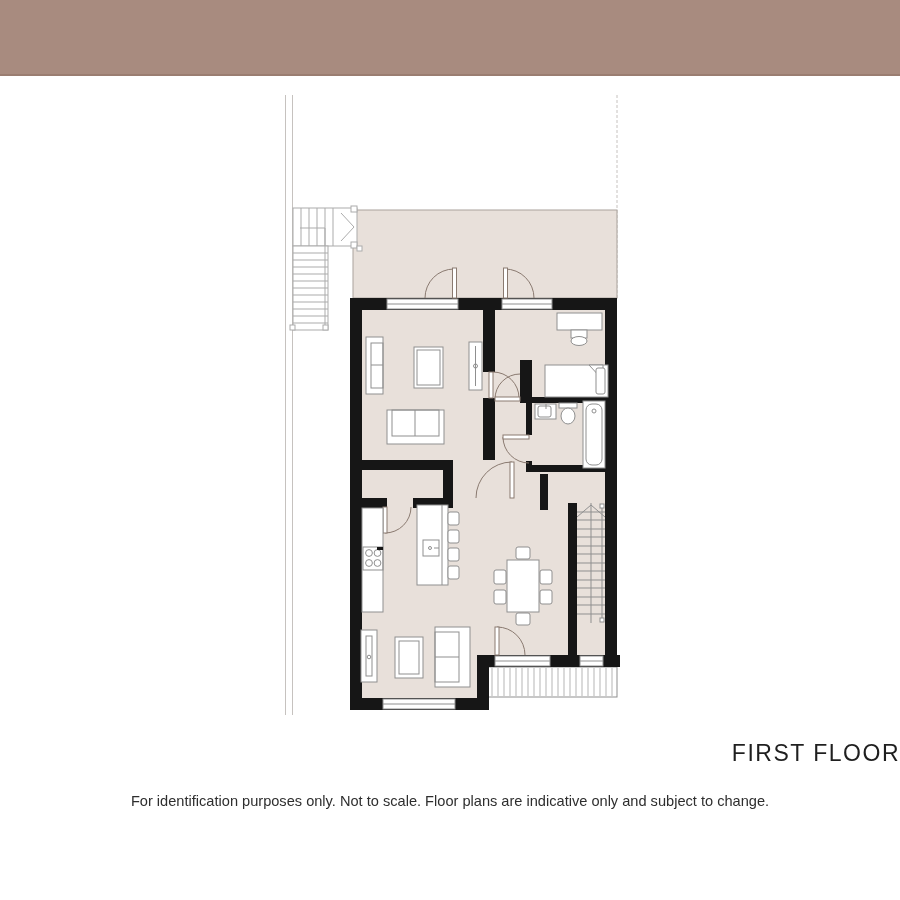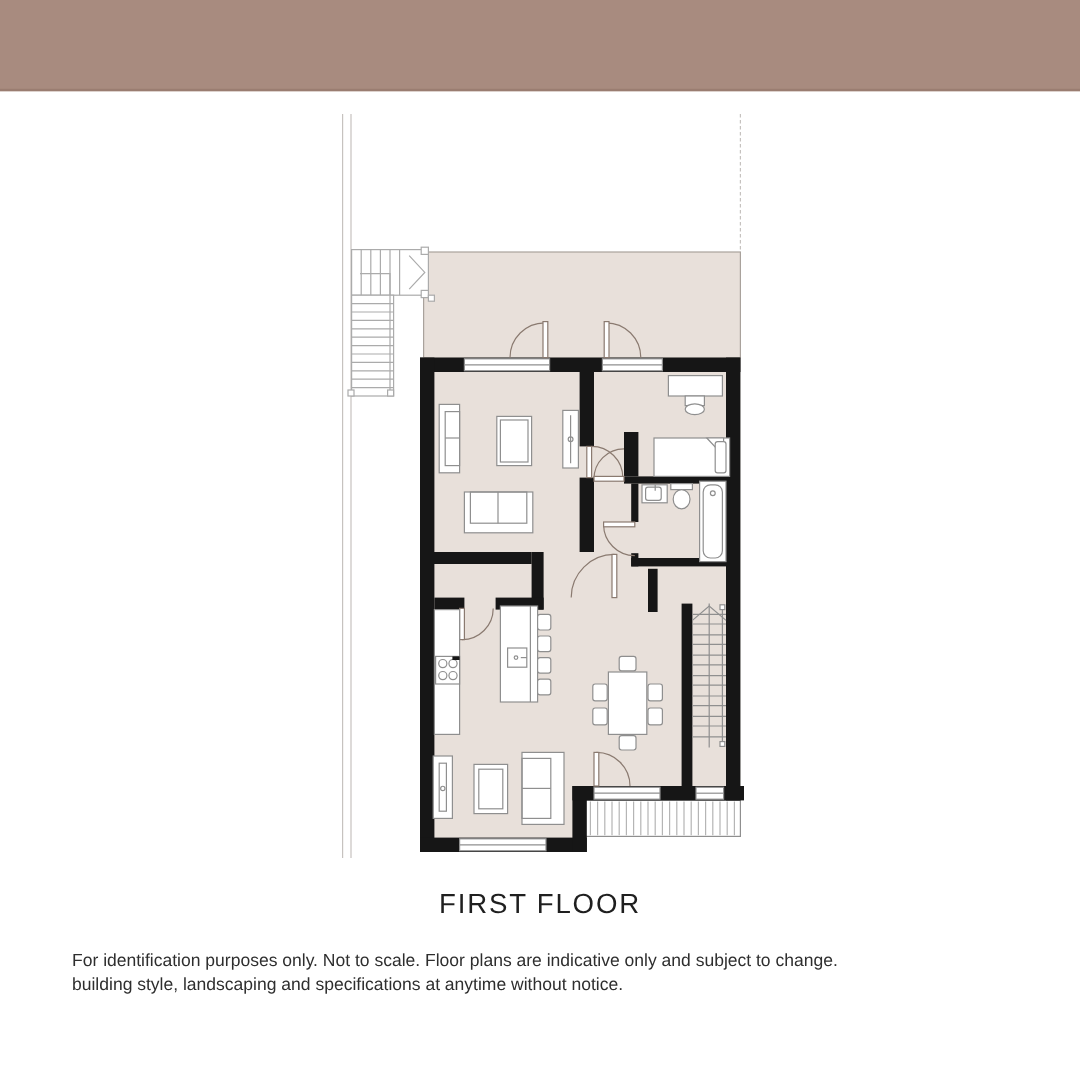--- a/index.html
+++ b/index.html
@@ -1,23 +1,23 @@
 <!DOCTYPE html>
 <html style="--header-bar: #a88b7f; --header-bar-border: #9a7d71; --floor: #e8e0da; --wall: #161616; --terrace-border: #a9a29c; --furniture-stroke: #8f8f8f; --door-arc: #8a7a70; --boundary-line: #c6c2bf; --deck-line: #b5b5b5; --stair-line: #ababab; --title-text: #1f1f1f; --body-text: #2e2e2e;"><head>
 <meta charset="utf-8">
 <style>
   html,body{margin:0;padding:0;background:#ffffff;width:900px;height:900px;overflow:hidden;
     font-family:"Liberation Sans","DejaVu Sans",sans-serif;}
   .stage{position:relative;width:900px;height:900px;background:#fff;}
   .header-bar{position:absolute;left:0;top:0;width:900px;height:76px;
     background:var(--header-bar,#a88b7f);border-bottom:2px solid var(--header-bar-border,#9a7d71);box-sizing:border-box;}
   .plan-svg{position:absolute;left:0;top:0;}
-  .page-title{position:absolute;left:0;top:740px;width:900px;text-align:center;
+  .page-title{position:absolute;left:0;top:740px;width:900px;text-align:right;
     font-size:23px;letter-spacing:1.5px;font-weight:500;color:var(--title-text,#1f1f1f);}
-  .disclaimer{position:absolute;left:60px;top:791px;width:780px;
+  .disclaimer{position:absolute;left:60px;top:791px;width:780px;text-align:center;
     font-size:14.6px;line-height:20px;color:var(--body-text,#2e2e2e);}
   
   .wall{fill:var(--wall,#161616);}
   .floor{fill:var(--floor,#e8e0da);}
   .terrace{fill:var(--floor,#e8e0da);stroke:var(--terrace-border,#a9a29c);stroke-width:1;}
   .furn{fill:#ffffff;stroke:var(--furniture-stroke,#8f8f8f);stroke-width:1;}
   .furnline{fill:none;stroke:var(--furniture-stroke,#8f8f8f);stroke-width:1;}
   .win{fill:#ffffff;stroke:var(--furniture-stroke,#8f8f8f);stroke-width:1;}
   .arc{fill:none;stroke:var(--door-arc,#8a7a70);stroke-width:1;}
   .leaf{fill:#ffffff;stroke:var(--door-arc,#8a7a70);stroke-width:1;}
@@ -261,15 +261,14 @@
       <line class="istair" x1="602" y1="506" x2="602" y2="620"></line>
       <rect class="furn" x="600" y="504" width="4" height="4"></rect>
       <rect class="furn" x="600" y="618" width="4" height="4"></rect>
     </g>
   </svg>
 
   <div class="page-title">FIRST FLOOR</div>
 
   <div class="disclaimer">
     <div>For identification purposes only. Not to scale. Floor plans are indicative only and subject to change.</div>
-    <div>building style, landscaping and specifications at anytime without notice.</div>
   </div>
 </div>
 
 </body></html>

